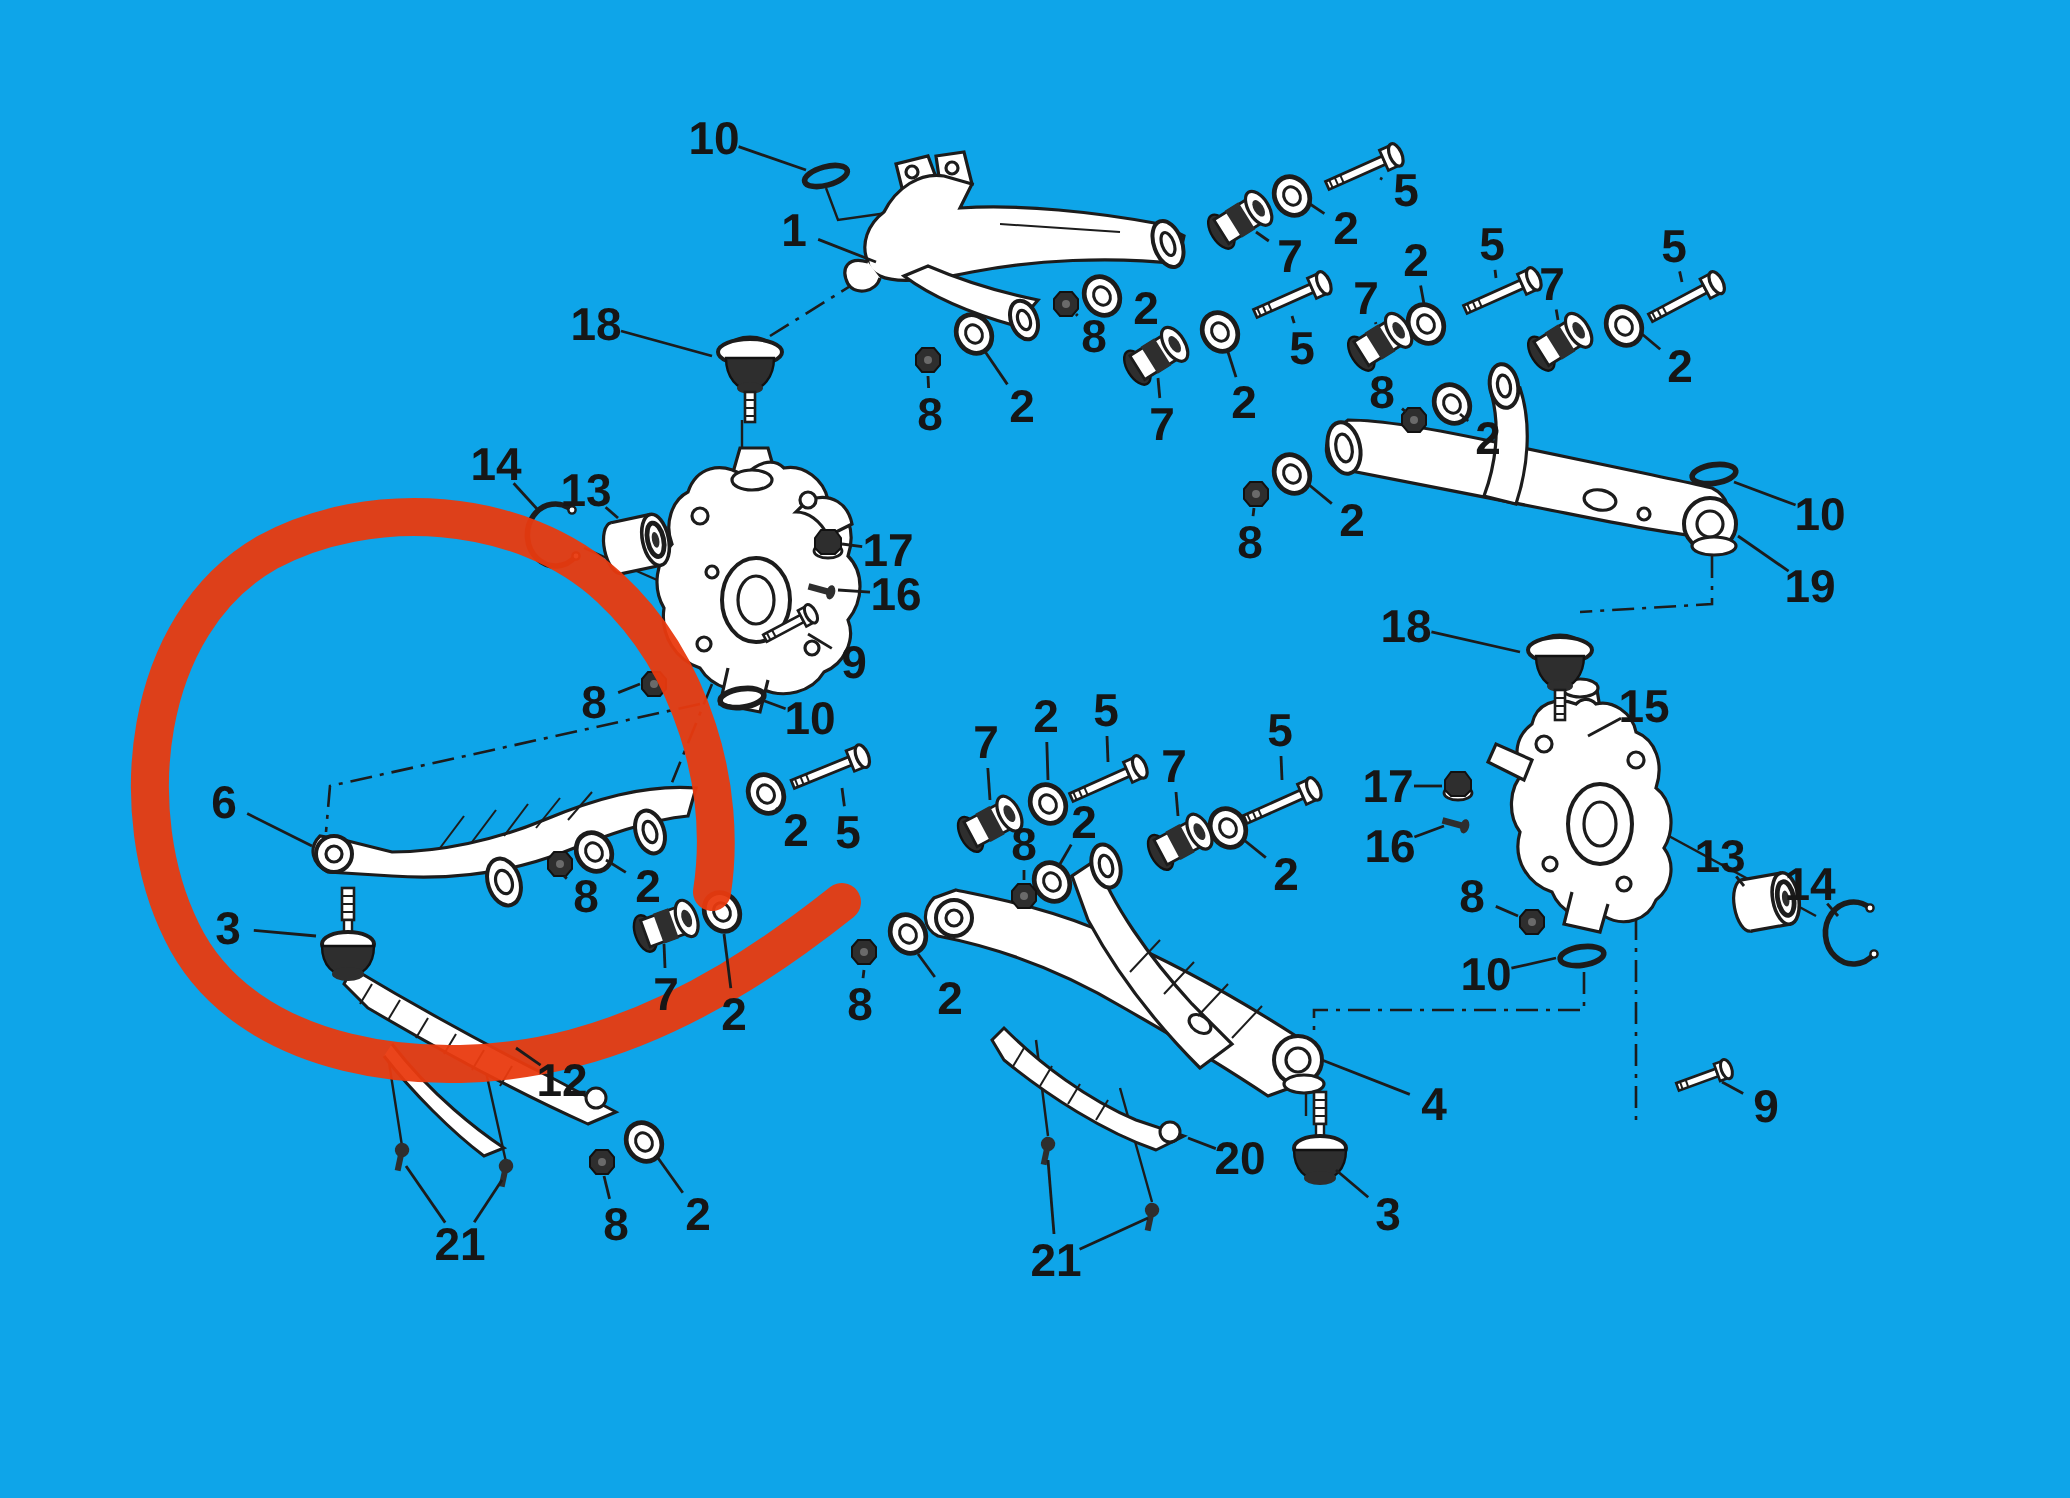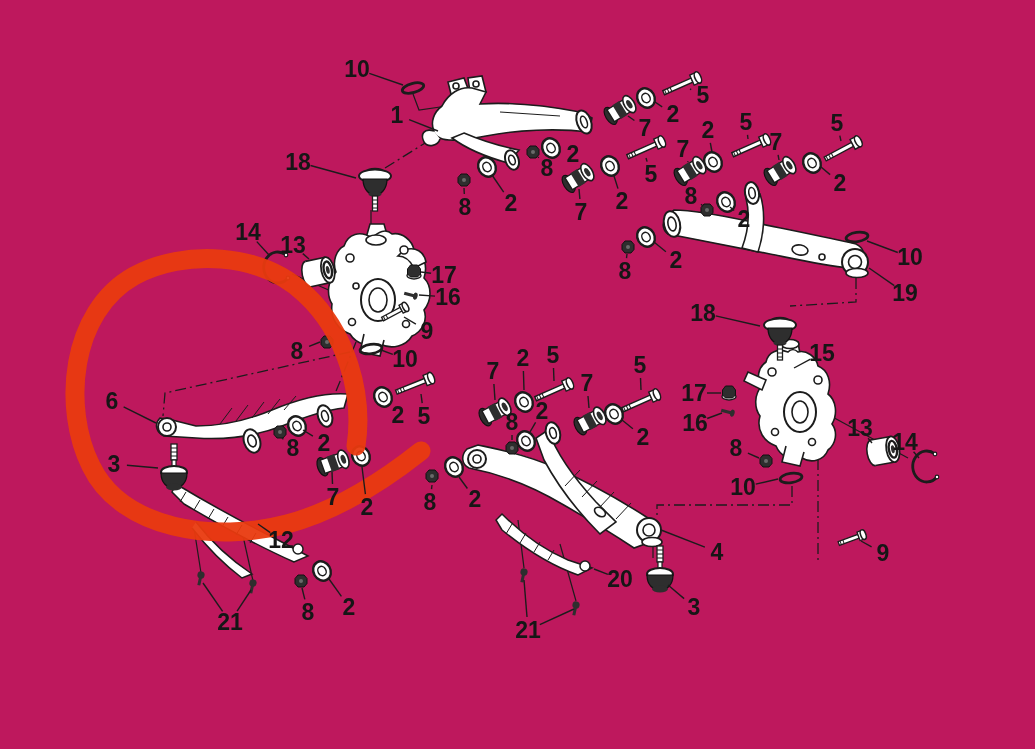--- a/index.html
+++ b/index.html
@@ -1,16 +1,16 @@
 <!DOCTYPE html>
 <html><head>
 <meta charset="utf-8">
 <style>
   html,body{margin:0;padding:0;background:#fff;}
-  .stage{position:relative;width:1035px;height:749px;background:#be185d;overflow:hidden;}
+  .stage{position:relative;width:1035px;height:749px;background:#0ea5e9;overflow:hidden;}
   svg{display:block;}
   .callout{
     font-family:"Liberation Sans",sans-serif;
     font-weight:700;
     font-size:23px;
     fill:#161616;
     text-anchor:middle;
     dominant-baseline:central;
   }
   .leader{stroke:#1c1c1c;stroke-width:1.4;}

